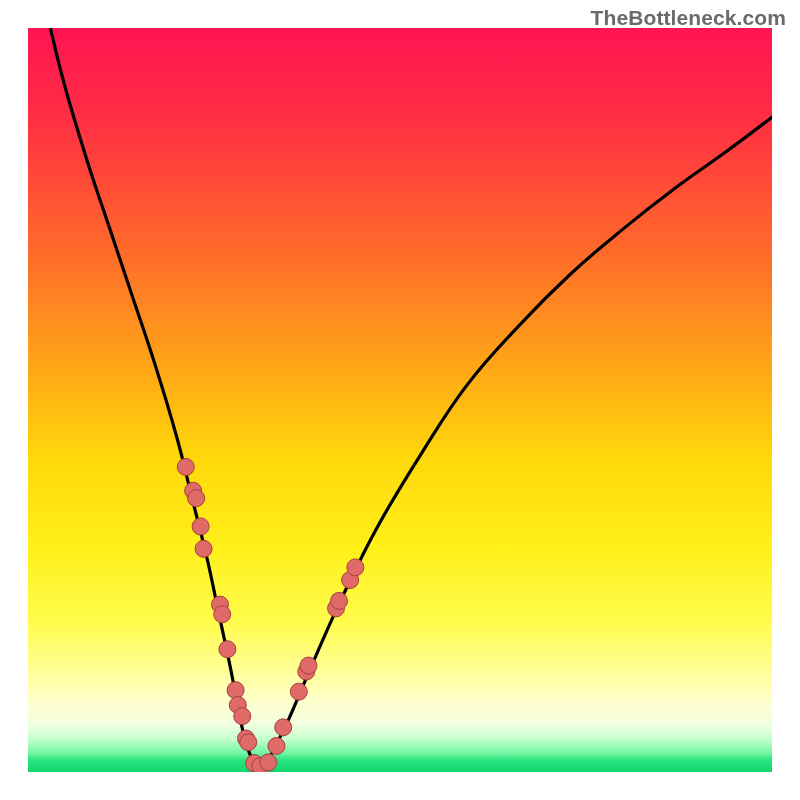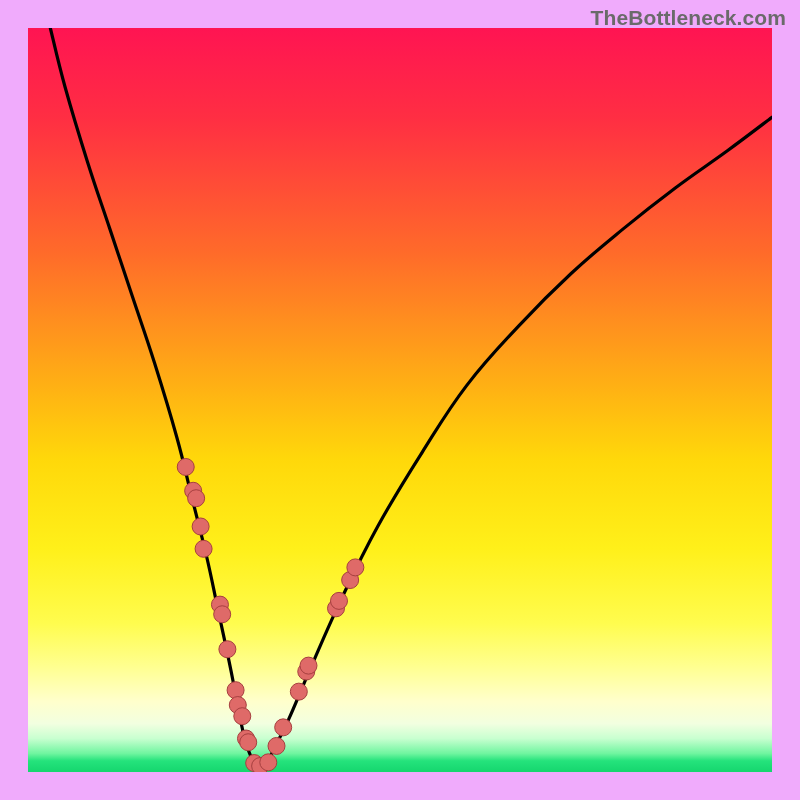--- a/index.html
+++ b/index.html
@@ -8,21 +8,21 @@
     width: 800px;
     height: 800px;
     background: #000;
     font-family: Arial, Helvetica, sans-serif;
     overflow: hidden;
   }
   .container {
     position: relative;
     width: 800px;
     height: 800px;
-    background: #f0abfc;
+    background: #ffffff;
   }
   .plot-area {
     position: absolute;
     left: 28px;
     top: 28px;
     width: 744px;
     height: 744px;
     
   }
   .watermark {

